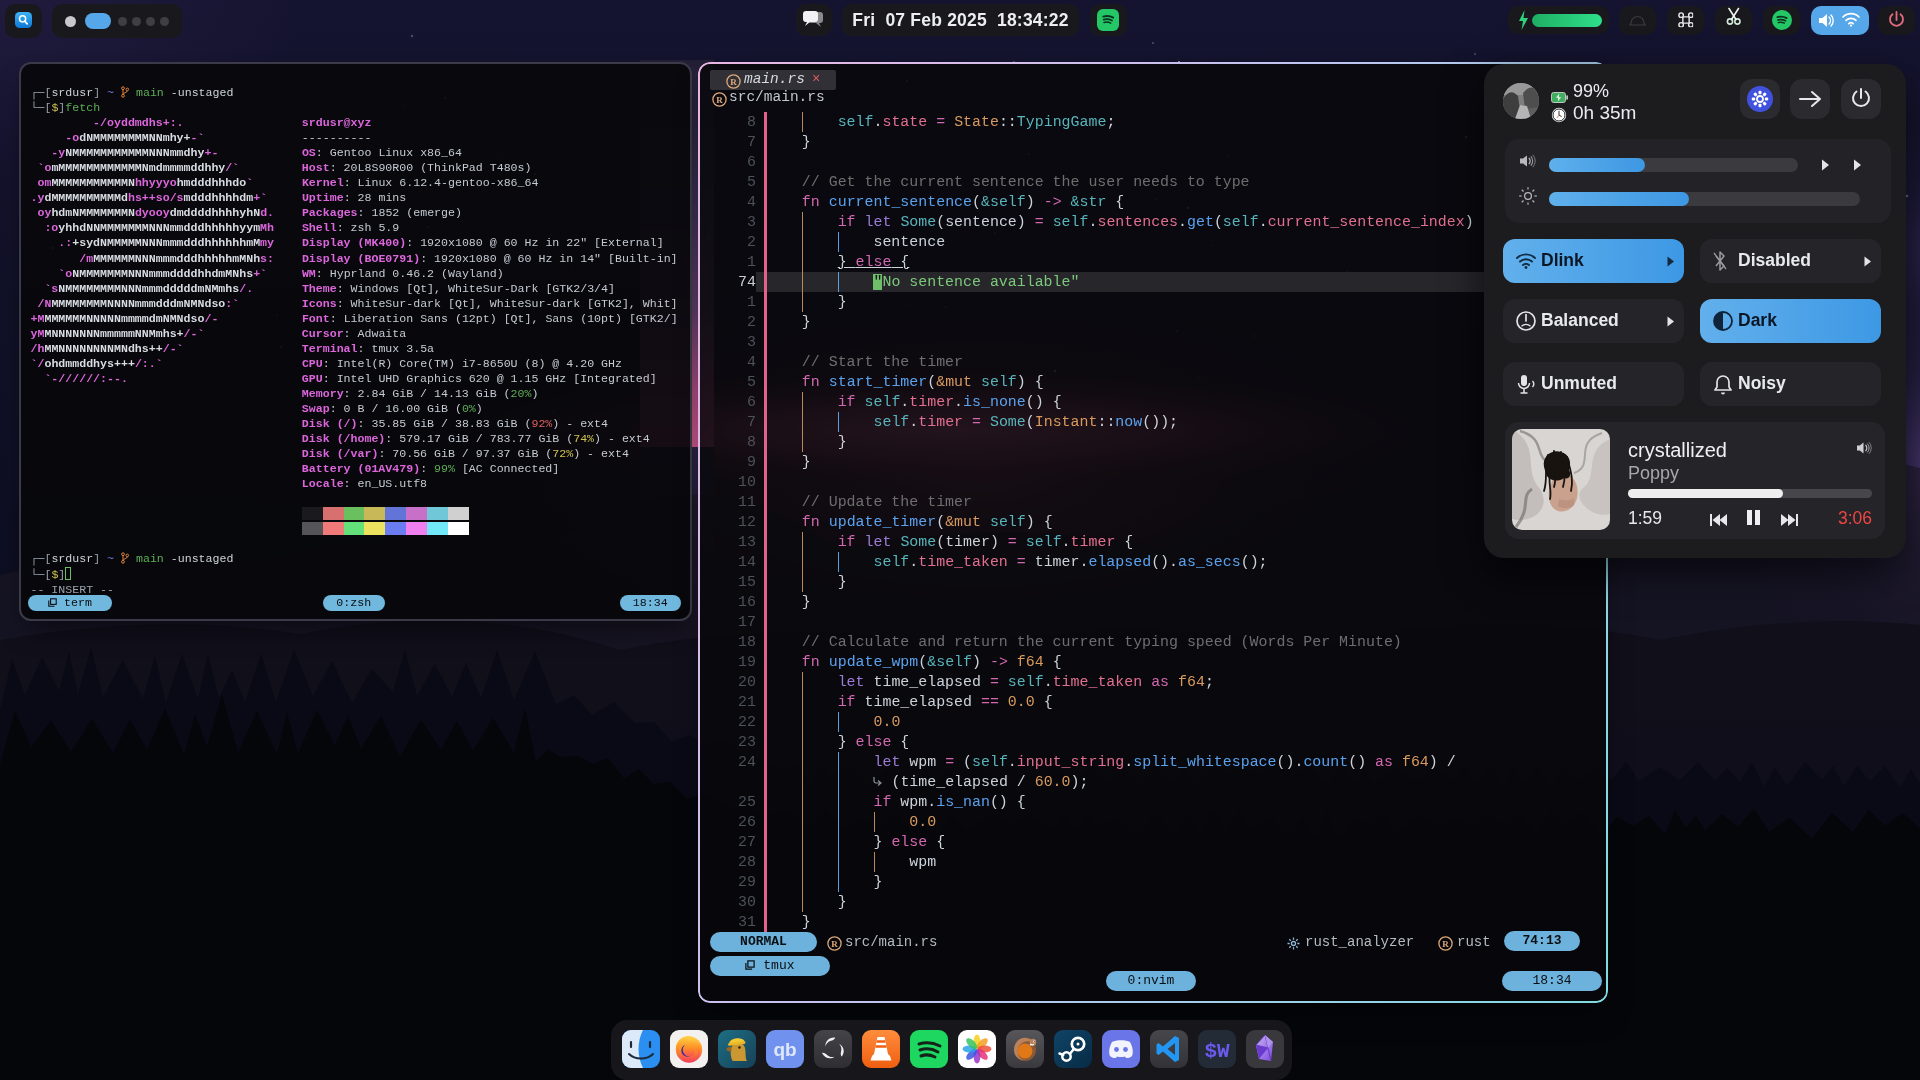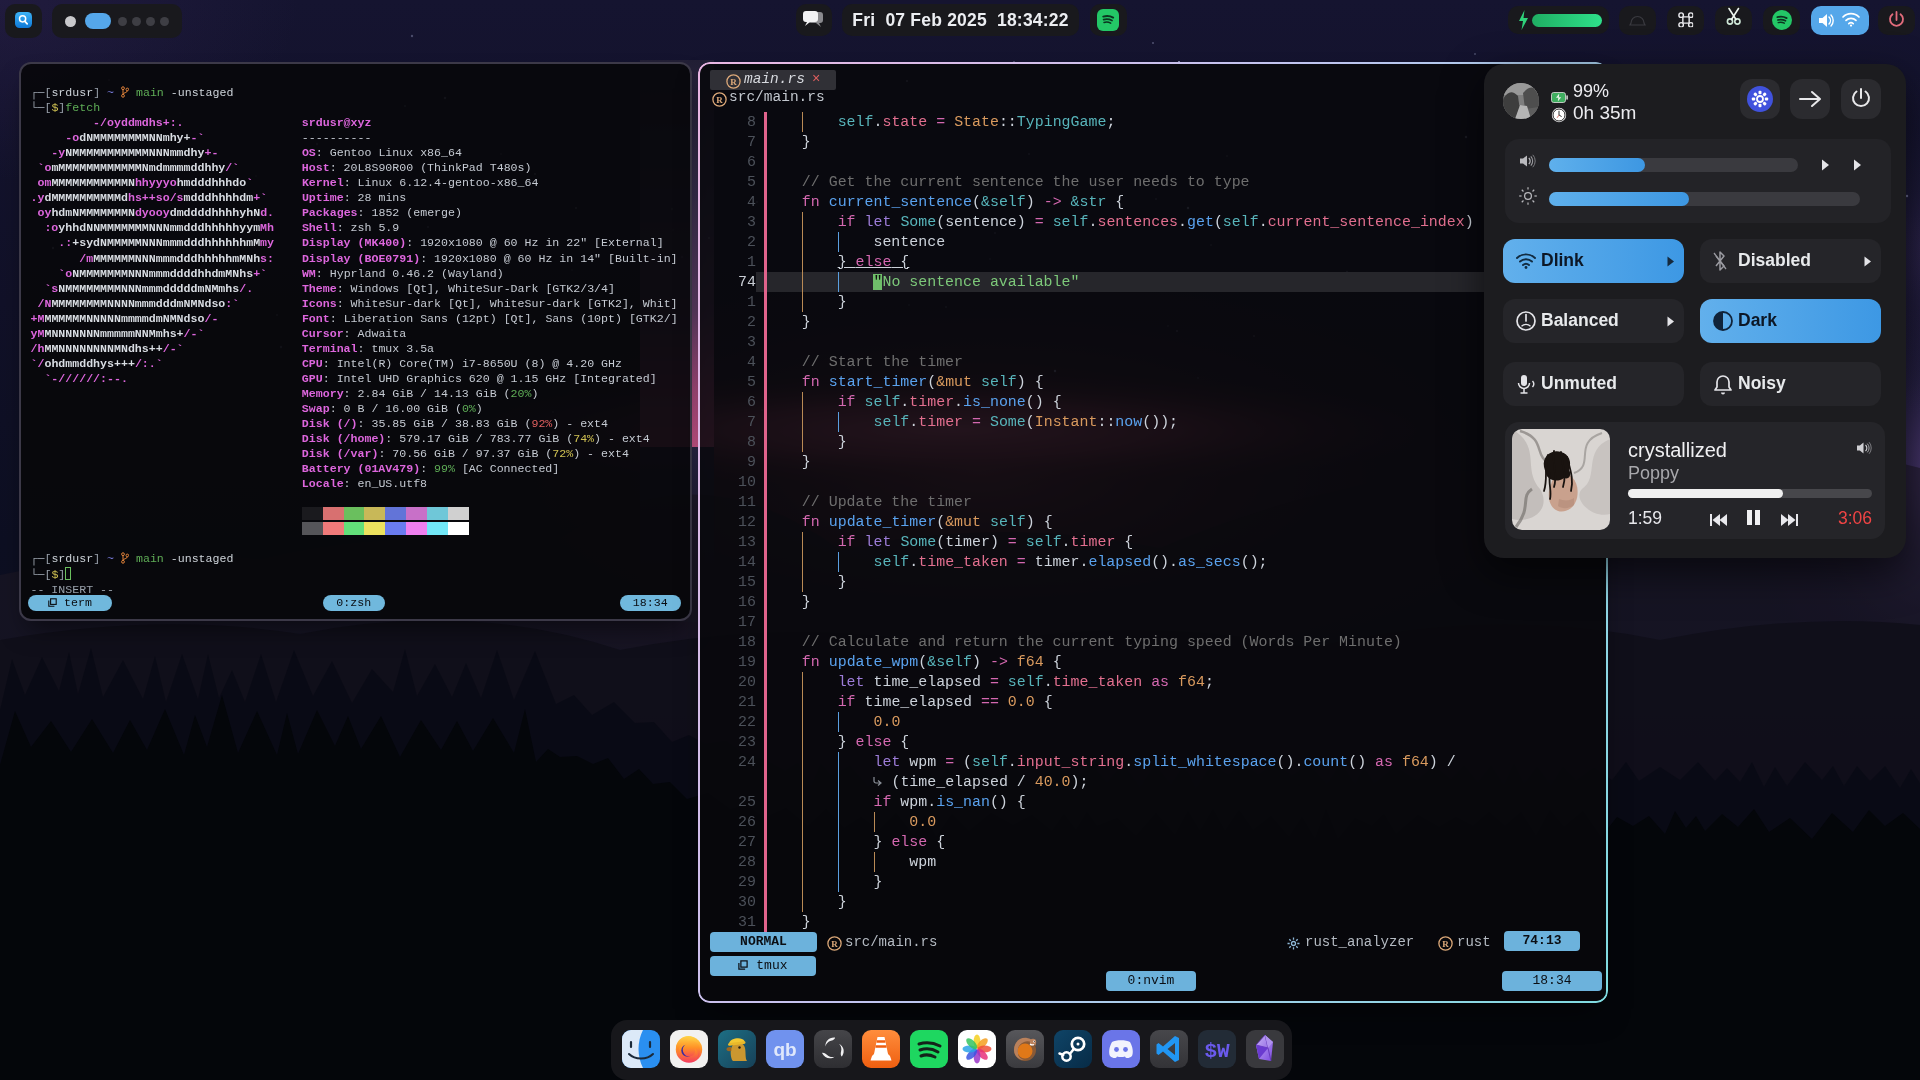--- a/index.html
+++ b/index.html
@@ -20,21 +20,21 @@
 #nvimB::before{content:'';position:absolute;inset:0;border-radius:12px;padding:2px;background:linear-gradient(115deg,#eab6e3 0%,#c0c4f0 45%,#7fdbe0 100%);-webkit-mask:linear-gradient(#fff 0 0) content-box,linear-gradient(#fff 0 0);-webkit-mask-composite:xor;mask-composite:exclude}
 #nvim{position:absolute;inset:2px;background:rgba(8,8,11,.88);border-radius:10px;overflow:hidden}
 #nvim pre{font-family:"Liberation Mono",monospace;font-size:14.93px;line-height:20px}
 #nums{position:absolute;left:0;top:48px;width:56px;text-align:right;color:#4c515a}
 #code{position:absolute;left:66px;top:48px;color:#ccd2da}
 .gitbar{position:absolute;left:64px;top:48px;width:2.5px;height:820px;background:#e0638c}
 .cl{position:absolute;left:56px;top:208px;width:850px;height:20px;background:#26262b}
 .guide{position:absolute;width:1.5px}
 .go{background:#b98a55}.gb{background:#5a9fe0}
 .k{color:#d468b0}.v{color:#9d7cd8}.t{color:#58b5bb}.ty{color:#d99a5e}.f{color:#e26f8f}.fu{color:#5aa2ee}.s{color:#7dc97a}.c{color:#6e6e6e}
-.np{position:absolute;height:20px;background:#6cb2dc;border-radius:4px;color:#0b0e13;font-family:"Liberation Mono",monospace;font-size:13px;line-height:20px;text-align:center;font-weight:bold}
+.np{position:absolute;height:20px;background:#6cb2dc;border-radius:10px;color:#0b0e13;font-family:"Liberation Mono",monospace;font-size:13px;line-height:20px;text-align:center;font-weight:bold}
 .sl{position:absolute;font-family:"Liberation Mono",monospace;font-size:14px;color:#b4bac2}
 
 #panel{position:absolute;left:1484px;top:64px;width:422px;height:494px;background:#1c1c1f;border-radius:20px;box-shadow:0 14px 40px rgba(0,0,0,.6)}
 .pbtn{position:absolute;width:40px;height:40px;background:#2b2b2f;border-radius:12px}
 .sbox{position:absolute;left:21px;top:75px;width:386px;height:84px;background:#232327;border-radius:14px}
 .track{position:absolute;height:14px;background:#3a3a3f;border-radius:7px}
 .fill{position:absolute;height:14px;border-radius:7px;background:linear-gradient(90deg,#5fb0ec,#3d97e2)}
 .tog{position:absolute;width:181px;height:44px;border-radius:12px;background:#252529}
 .tog.on{background:linear-gradient(90deg,#62b0ec,#3d98e4)}
 .tlab{position:absolute;left:38px;top:11px;font-size:17.5px;font-weight:bold;color:#e8eaec}
@@ -395,21 +395,21 @@
 
     <span class="c">// Calculate and return the current typing speed (Words Per Minute)</span>
     <span class="k">fn</span> <span class="fu">update_wpm</span>(<span class="t">&amp;self</span>) <span class="k">-&gt;</span> <span class="ty">f64</span> {
         <span class="v">let</span> time_elapsed <span class="k">=</span> <span class="t">self</span>.<span class="f">time_taken</span> <span class="k">as</span> <span class="ty">f64</span>;
         <span class="k">if</span> time_elapsed <span class="k">==</span> <span class="ty">0.0</span> {
             <span class="ty">0.0</span>
         } <span class="k">else</span> {
             <span class="v">let</span> wpm <span class="k">=</span> (<span class="t">self</span>.<span class="f">input_string</span>.<span class="fu">split_whitespace</span>().<span class="fu">count</span>() <span class="k">as</span> <span class="ty">f64</span>) /
             <svg width="9" height="11" viewBox="0 0 9 11" style="vertical-align:-1px">
           <path d="M1,1 v4 a2,2 0 0 0 2,2 h4 M5,4.5 L8,7 L5,9.5" fill="none" stroke="#8a8f98" stroke-width="1.2"></path>
-        </svg> (time_elapsed / <span class="ty">40.0</span>);
+        </svg> (time_elapsed / <span class="ty">60.0</span>);
             <span class="k">if</span> wpm.<span class="fu">is_nan</span>() {
                 <span class="ty">0.0</span>
             } <span class="k">else</span> {
                 wpm
             }
         }
     }</pre>
       <div class="np" style="left:10px;top:868px;width:107px">NORMAL</div>
       <div class="abs" style="left:127px;top:870px"><svg width="15" height="15" viewBox="0 0 15 15" style="vertical-align:-2.5px">
           <circle cx="7.5" cy="7.5" r="6.6" fill="none" stroke="#dba879" stroke-width="1.3"></circle>
@@ -422,21 +422,21 @@
             <path d="M6.5,0.5 v2.2 M6.5,10.3 v2.2 M0.5,6.5 h2.2 M10.3,6.5 h2.2 M2.3,2.3 l1.5,1.5 M9.2,9.2 l1.5,1.5 M10.7,2.3 L9.2,3.8 M3.8,9.2 L2.3,10.7"></path>
           </g>
         </svg></div>
       <div class="sl" style="left:605px;top:870px">rust_analyzer</div>
       <div class="abs" style="left:738px;top:870px"><svg width="15" height="15" viewBox="0 0 15 15" style="vertical-align:-2.5px">
           <circle cx="7.5" cy="7.5" r="6.6" fill="none" stroke="#dba879" stroke-width="1.3"></circle>
           <text x="7.5" y="10.6" font-family="Liberation Serif" font-size="9" font-weight="bold" fill="#dba879" text-anchor="middle">R</text>
         </svg></div>
       <div class="sl" style="left:757px;top:870px">rust</div>
       <div class="np" style="left:804px;top:867px;width:76px">74:13</div>
-      <div class="np" style="left:10px;top:892px;width:106px;font-weight:normal"><svg width="10" height="10" viewBox="0 0 9 9" style="vertical-align:-0.5px">
+      <div class="np" style="left:10px;top:892px;width:120px;font-weight:normal"><svg width="10" height="10" viewBox="0 0 9 9" style="vertical-align:-0.5px">
           <rect x="2.6" y="0.8" width="5.6" height="5.6" fill="none" stroke="#0a0d12" stroke-width="1.1"></rect>
           <path d="M0.8,2.6 v5.6 h5.6" fill="none" stroke="#0a0d12" stroke-width="1.1"></path>
         </svg> tmux</div>
       <div class="np" style="left:406px;top:907px;width:90px;font-weight:normal">0:nvim</div>
       <div class="np" style="left:802px;top:907px;width:100px;font-weight:normal">18:34</div>
     </div>
   </div>
 <div id="panel">
     <div class="abs" style="left:19px;top:19px;width:36px;height:36px;border-radius:50%;overflow:hidden"><svg width="36" height="36" viewBox="0 0 36 36" style="">
         <rect width="36" height="36" fill="#7e7e7e"></rect>

